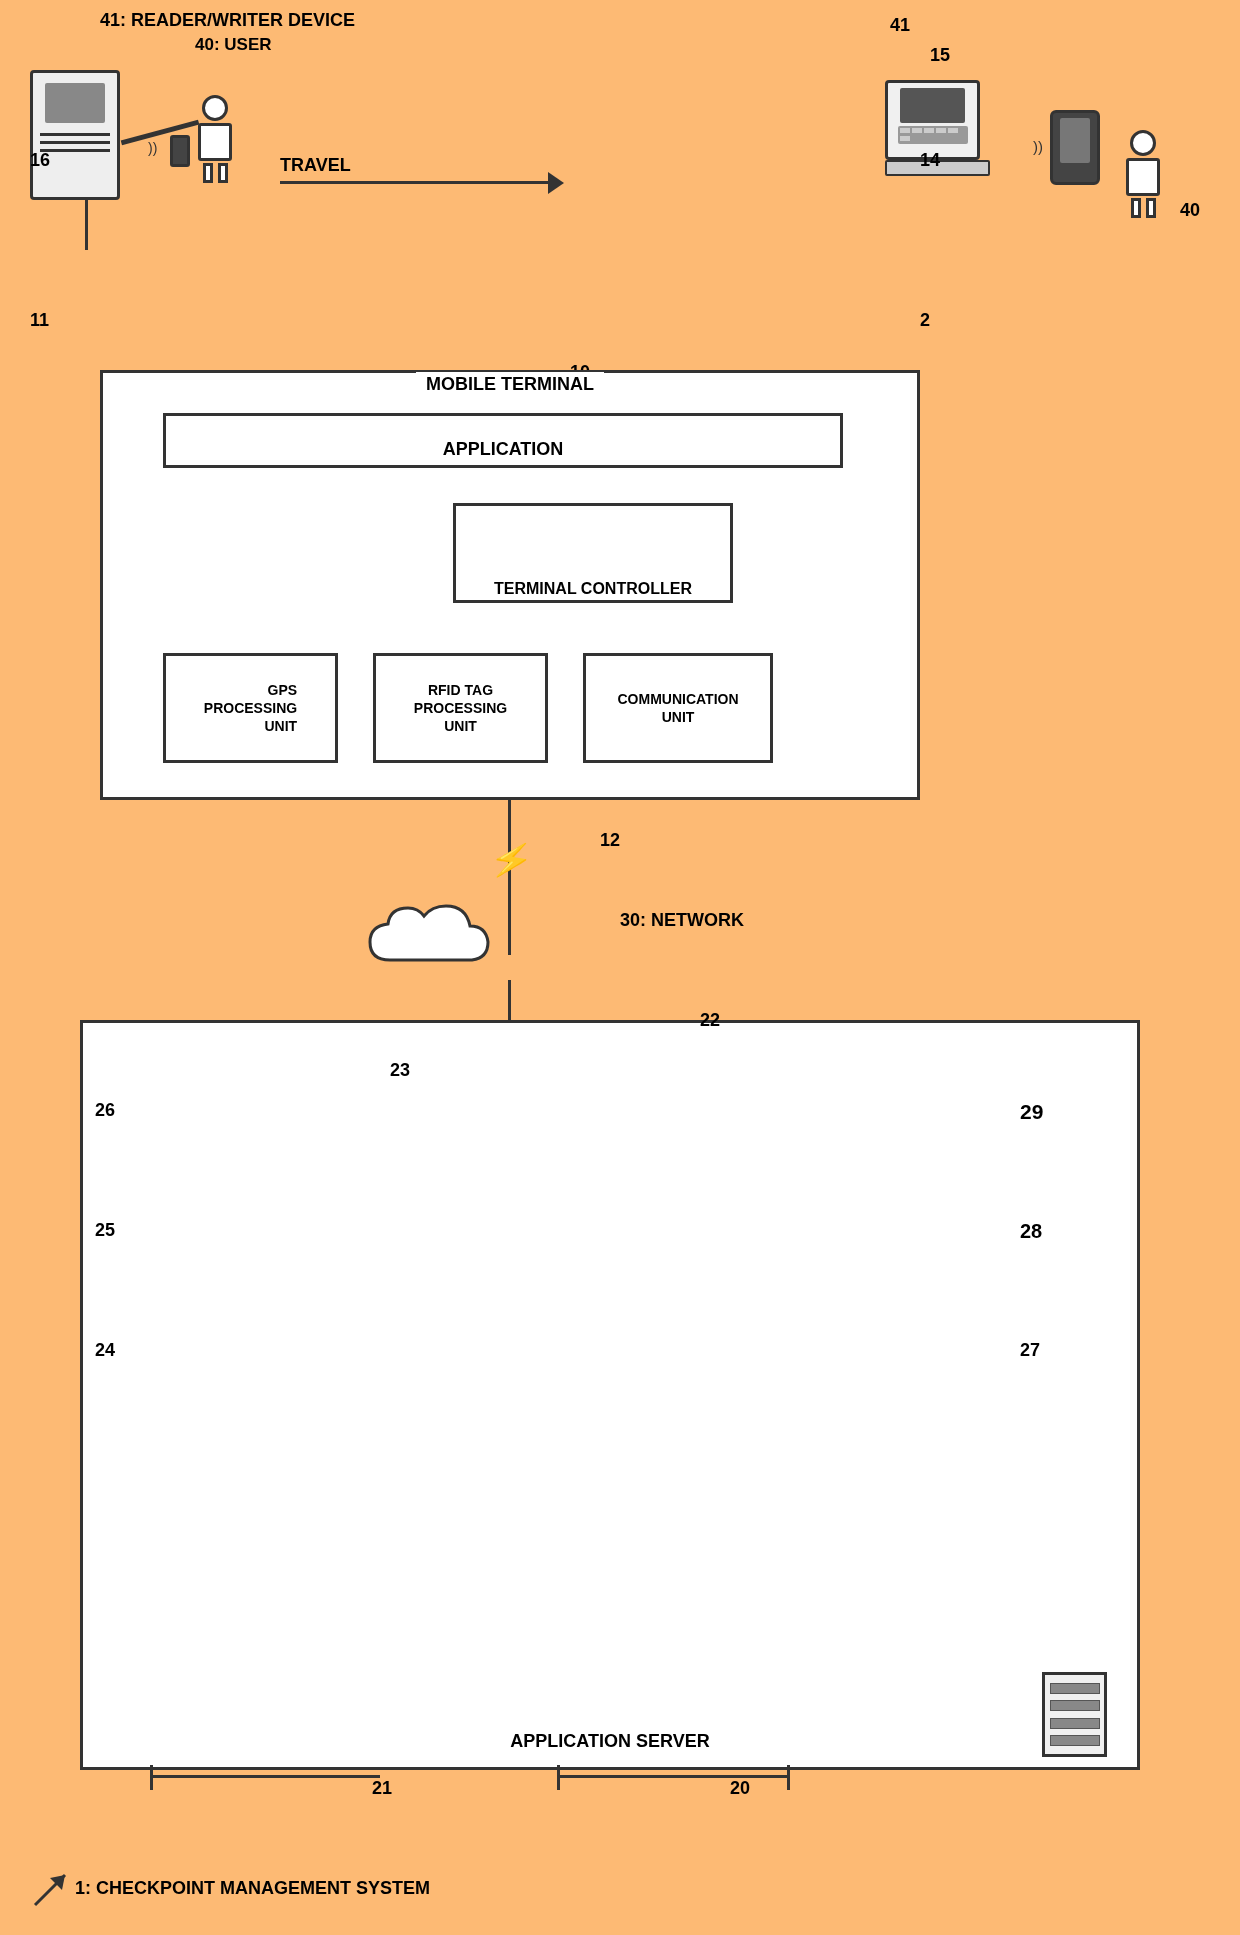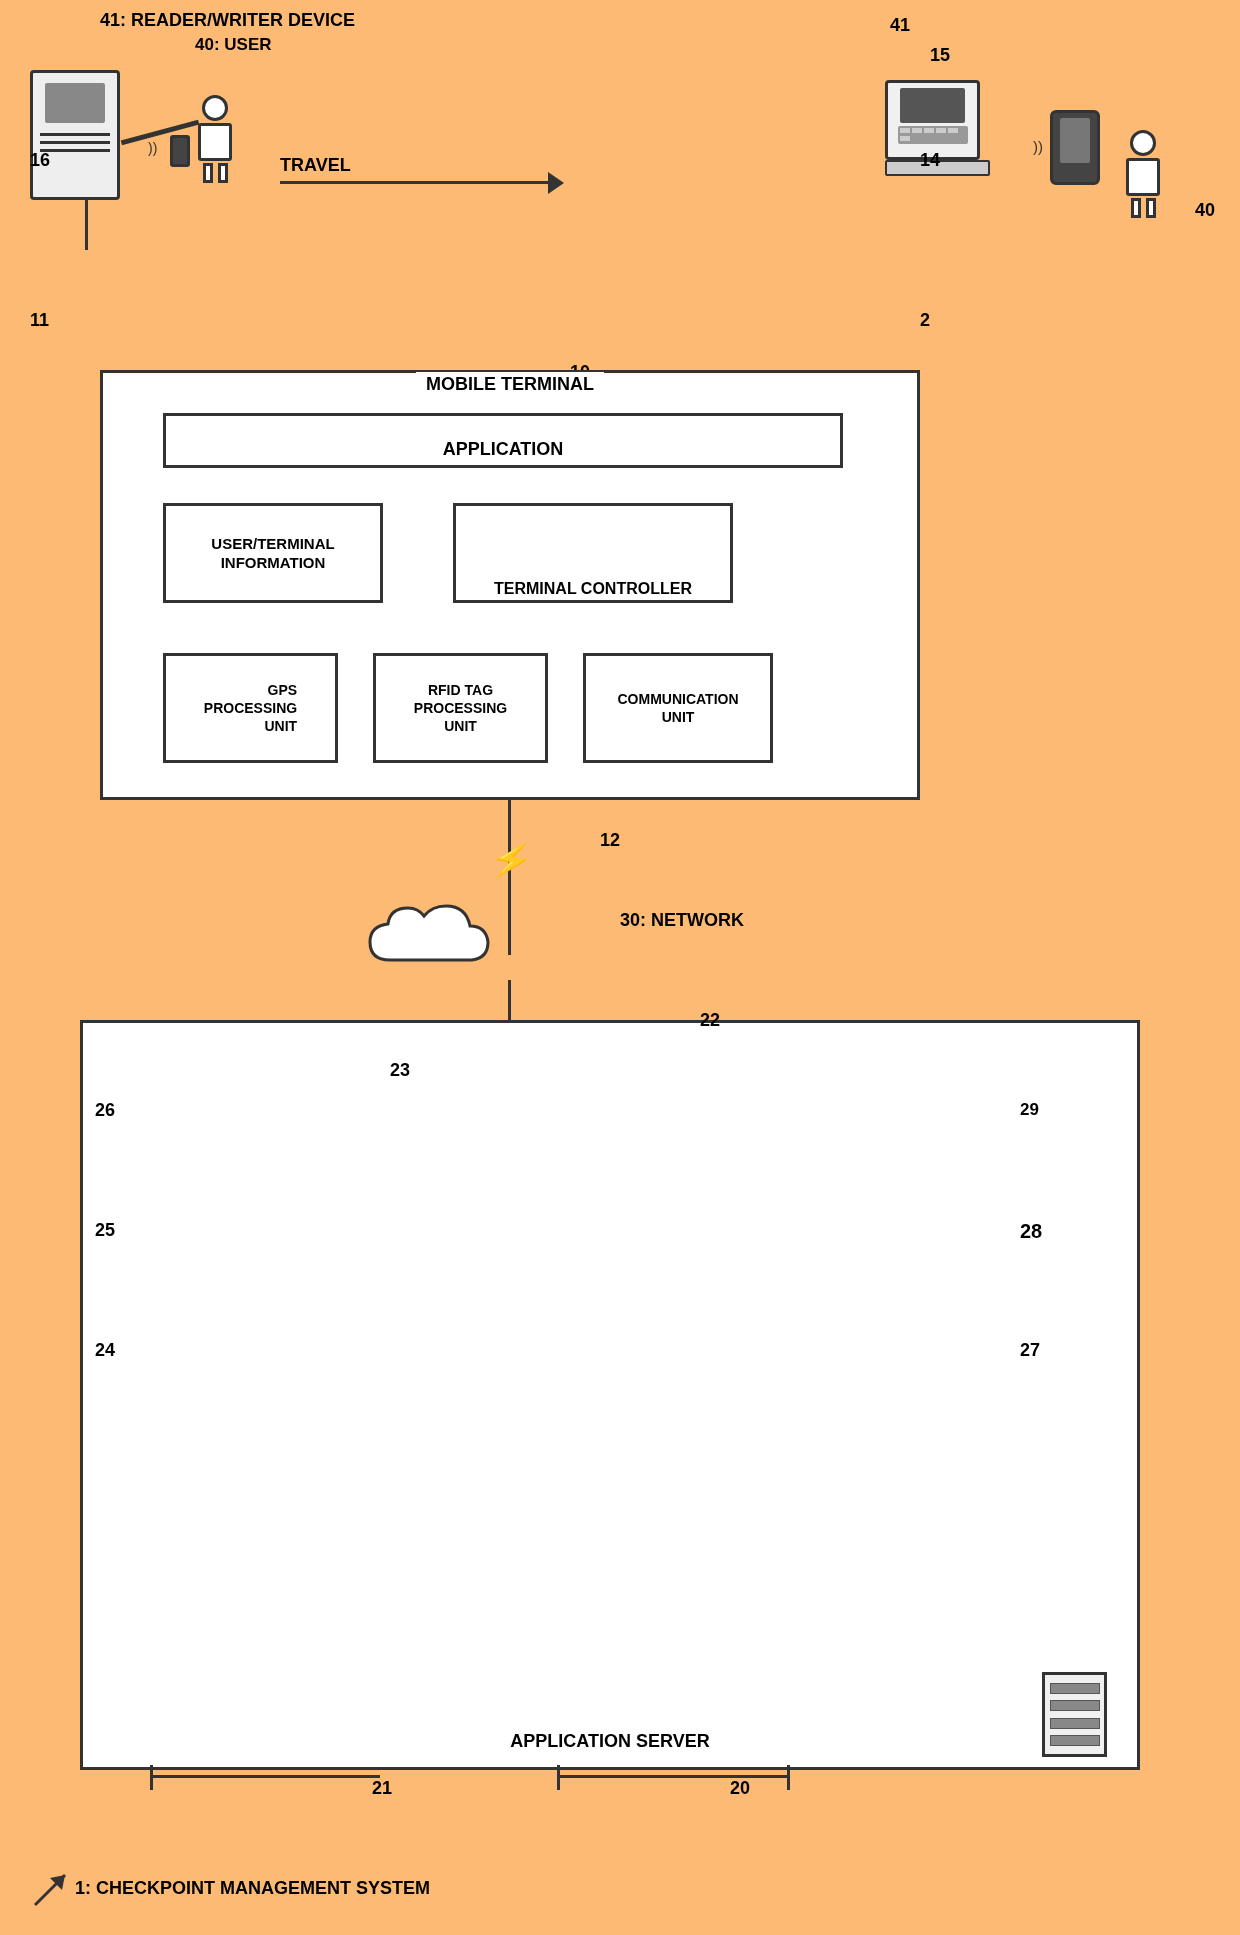--- a/index.html
+++ b/index.html
@@ -41,21 +41,21 @@
       position: absolute;
       top: 15px;
       right: 330px;
       font-size: 18px;
       font-weight: bold;
     }
     
     .label-40-right {
       position: absolute;
       top: 200px;
-      right: 25px;
+      right: 40px;
       font-size: 18px;
       font-weight: bold;
     }
 
     
     .mobile-terminal-outer {
       position: absolute;
       top: 370px;
       left: 100px;
       width: 820px;
@@ -283,21 +283,21 @@
     .label-25 { position: absolute; top: 1220px; left: 95px; font-size: 18px; font-weight: bold; }
     
     .label-24 { position: absolute; top: 1340px; left: 95px; font-size: 18px; font-weight: bold; }
 
     
     .label-23 { position: absolute; top: 1060px; left: 390px; font-size: 18px; font-weight: bold; }
     
     .label-22 { position: absolute; top: 1010px; left: 700px; font-size: 18px; font-weight: bold; }
 
     
-    .label-29 { position: absolute; top: 1100px; left: 1020px; font-size: 17px; font-weight: bold; }
+    .label-29 { position: absolute; top: 1100px; left: 1020px; font-size: 21px; font-weight: bold; }
     
     .label-28 { position: absolute; top: 1220px; left: 1020px; font-size: 20px; font-weight: bold; }
     
     .label-27 { position: absolute; top: 1340px; left: 1020px; font-size: 18px; font-weight: bold; }
 
     
     .cloud-svg {
       width: 200px;
       height: 90px;
     }
@@ -389,23 +389,20 @@
 
   <div class="label-10">10</div>
 
   <div class="mobile-terminal-outer">
     <div class="mobile-terminal-title">MOBILE TERMINAL</div>
 
     <div class="app-box">
       <span class="app-box-label">APPLICATION</span>
     </div>
 
-    <div class="uti-box">
-      <span class="uti-label">USER/TERMINAL<br>INFORMATION</span>
-    </div>
 
     <div class="tc-box">
       <span class="tc-label">TERMINAL CONTROLLER</span>
     </div>
 
     <div class="gps-box">
       <span class="gps-label">GPS<br>PROCESSING<br>UNIT</span>
     </div>
 
     <div class="rfid-box">

